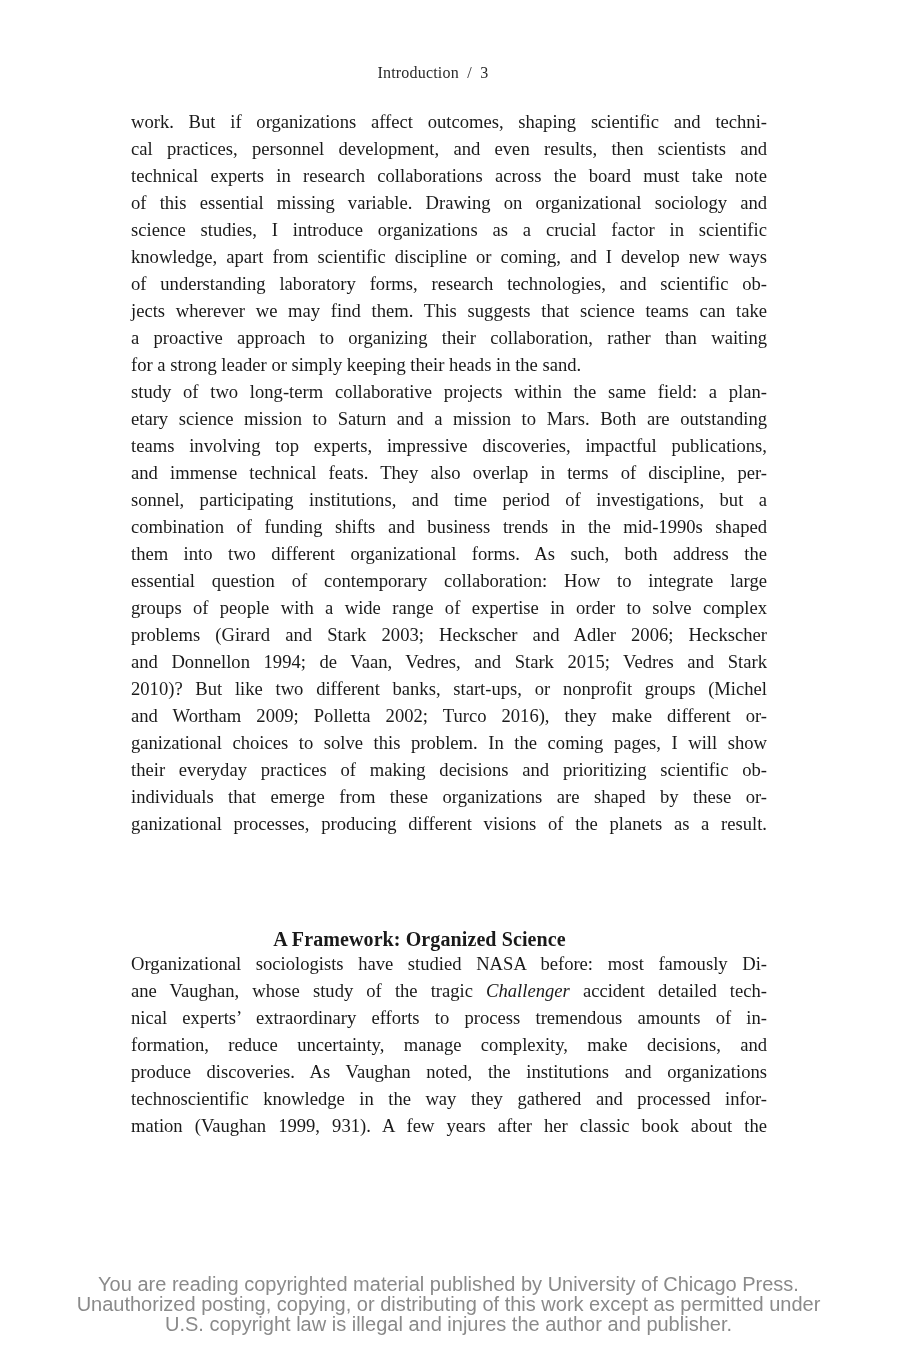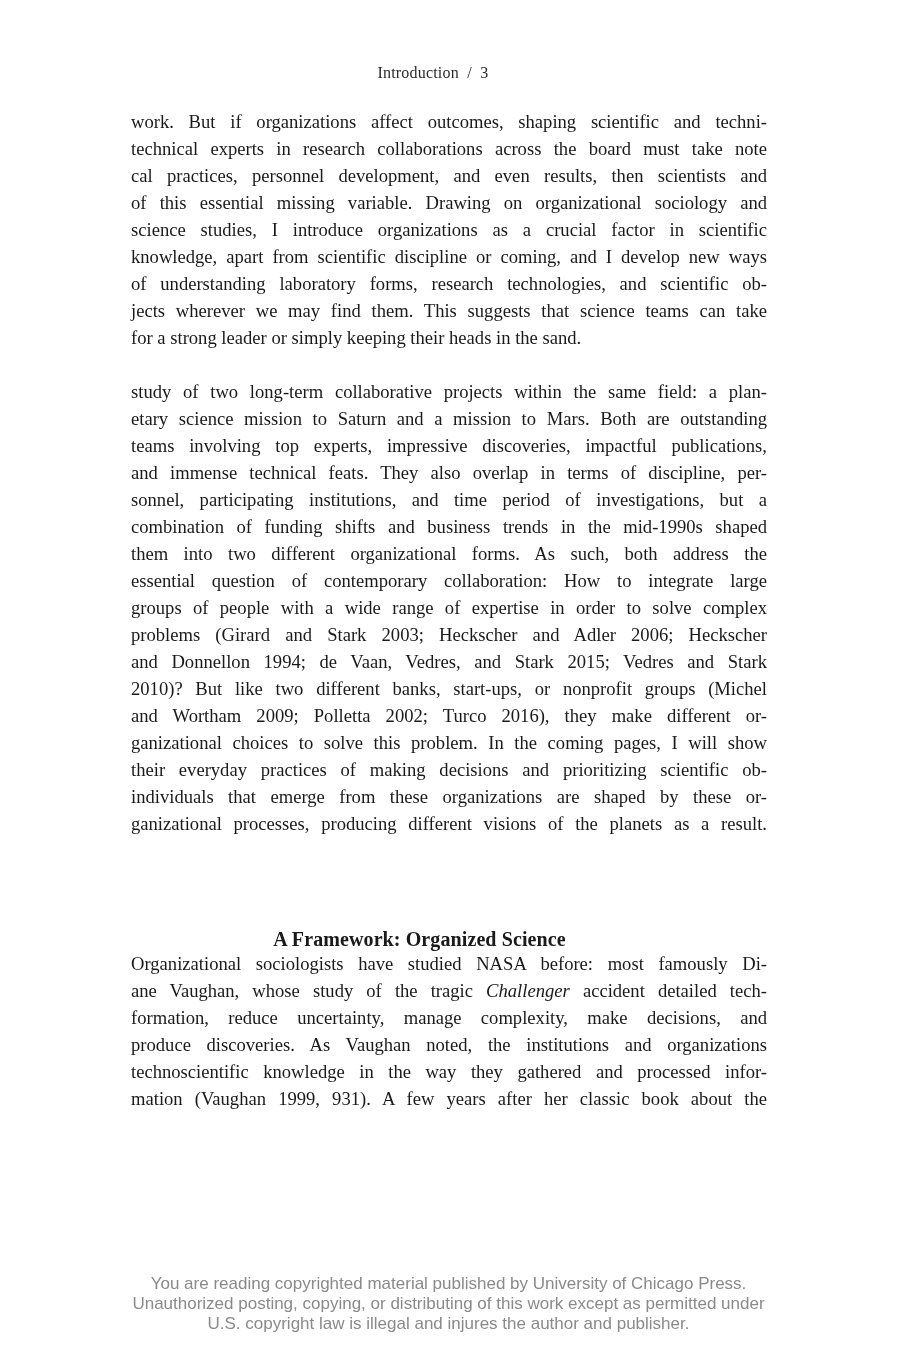--- a/index.html
+++ b/index.html
@@ -61,42 +61,43 @@
     }
     .para3 { top: 950px; }
     em { font-style: italic; margin-top: 16px; }
     .copyright {
       position: absolute;
       top: 1274px;
       left: 0;
       width: 897px;
       text-align: center;
       font-family: "Liberation Sans", "DejaVu Sans", sans-serif;
-      font-size: 17px;
+      font-size: 20px;
       line-height: 20px;
       color: #8a8a8a;
     }
     .copyright span { display: block; }
   </style>
 </head>
 <body>
 
 <div class="running-head">
   <span style="white-space: pre;">Introduction  /  3</span>
 </div>
 
 <div class="text-block para1">
   <span class="line">work. But if organizations affect outcomes, shaping scientific and techni-</span>
+  <span class="line">cal practices, personnel development, and even results, then scientists and</span>
   <span class="line">technical experts in research collaborations across the board must take note</span>
-  <span class="line">cal practices, personnel development, and even results, then scientists and</span>
   <span class="line">of this essential missing variable. Drawing on organizational sociology and</span>
   <span class="line">science studies, I introduce organizations as a crucial factor in scientific</span>
   <span class="line">knowledge, apart from scientific discipline or coming, and I develop new ways</span>
   <span class="line">of understanding laboratory forms, research technologies, and scientific ob-</span>
   <span class="line">jects wherever we may find them. This suggests that science teams can take</span>
+  <span class="line">a proactive approach to organizing their collaboration, rather than waiting</span>
   <span class="line last">for a strong leader or simply keeping their heads in the sand.</span>
 </div>
 
 <div class="text-block para2">
   <span class="line">study of two long-term collaborative projects within the same field: a plan-</span>
   <span class="line">etary science mission to Saturn and a mission to Mars. Both are outstanding</span>
   <span class="line">teams involving top experts, impressive discoveries, impactful publications,</span>
   <span class="line">and immense technical feats. They also overlap in terms of discipline, per-</span>
   <span class="line">sonnel, participating institutions, and time period of investigations, but a</span>
   <span class="line">combination of funding shifts and business trends in the mid-1990s shaped</span>
@@ -111,20 +112,21 @@
   <span class="line">their everyday practices of making decisions and prioritizing scientific ob-</span>
   <span class="line">individuals that emerge from these organizations are shaped by these or-</span>
   <span class="line">ganizational processes, producing different visions of the planets as a result.</span>
 </div>
 
 <div class="heading">A Framework: Organized Science</div>
 
 <div class="text-block para3">
   <span class="line">Organizational sociologists have studied NASA before: most famously Di-</span>
   <span class="line"><span>ane Vaughan, whose study of the tragic</span> <em>Challenger</em> <span>accident detailed tech-</span></span>
+  <span class="line">nical experts’ extraordinary efforts to process tremendous amounts of in-</span>
   <span class="line">formation, reduce uncertainty, manage complexity, make decisions, and</span>
   <span class="line">produce discoveries. As Vaughan noted, the institutions and organizations</span>
   <span class="line">technoscientific knowledge in the way they gathered and processed infor-</span>
   <span class="line">mation (Vaughan 1999, 931). A few years after her classic book about the</span>
 </div>
 
 <div class="copyright">
   <span>You are reading copyrighted material published by University of Chicago Press.</span>
   <span>Unauthorized posting, copying, or distributing of this work except as permitted under</span>
   <span>U.S. copyright law is illegal and injures the author and publisher.</span>

